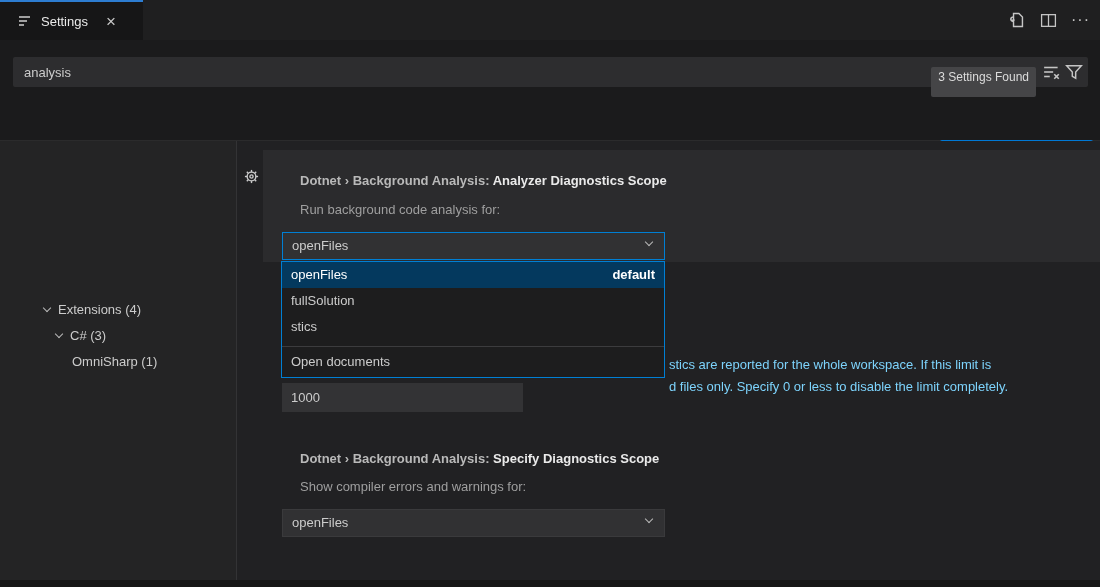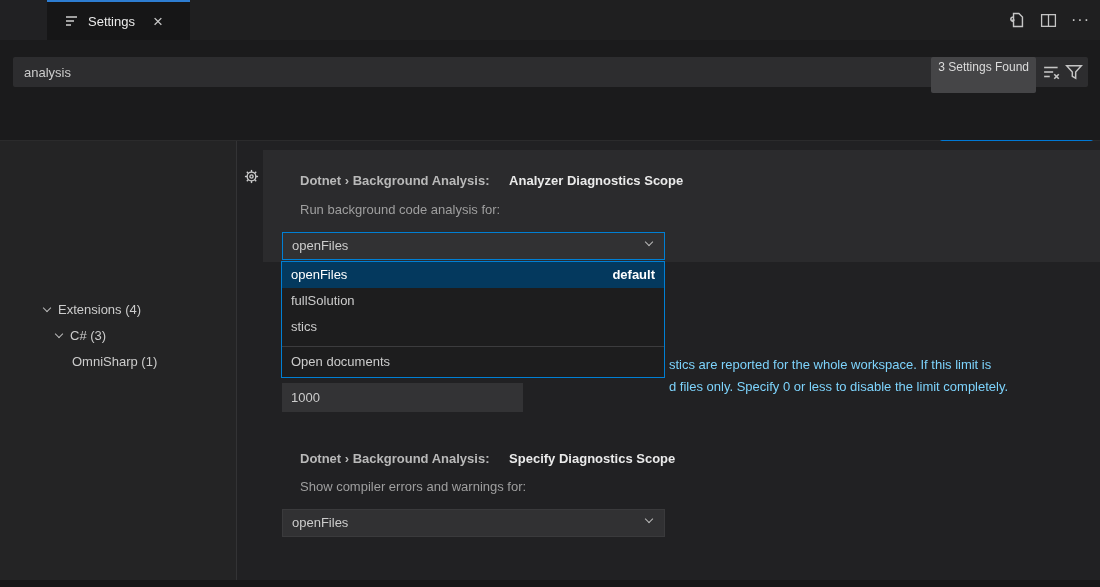--- a/index.html
+++ b/index.html
@@ -3,21 +3,21 @@
 <meta charset="utf-8">
 <style>
   * { box-sizing: border-box; margin: 0; padding: 0; }
   html,body { background:#101010; }
   #app {
     position: relative; width: 1100px; height: 587px; overflow: hidden;
     font-family: "Liberation Sans", sans-serif; font-size: 13px; color:#cccccc;
     background:#212123;
   }
   
-  .tabbar { position:absolute; top:0; left:0; right:0; height:40px; background:#1f1f20;margin-left:47px; }
+  .tabbar { position:absolute; top:0; left:0; right:0; height:40px; background:#1f1f20; }
   .tab {
     position:absolute; left:0; top:0; width:143px; height:40px; background:#161617;
     border-top:2px solid #2d7dd2; display:flex; align-items:center; padding-left:18px; gap:8px;
   }
   .tab-label { color:#eaeaea; }
   .tab-close { margin-left:10px; color:#c8c8c8; font-size:17px; line-height:1; cursor:pointer; }
   .editor-actions { position:absolute; right:10px; top:0; height:40px; display:flex; align-items:center; gap:14px; }
   .editor-actions svg { display:block; }
   .more-dots { color:#c5c5c5; font-size:16px; letter-spacing:1px; }
 
@@ -25,21 +25,21 @@
   .search-area { position:absolute; top:40px; left:0; right:0; height:101px; background:#1b1b1c; border-bottom:1px solid #2b2b2c; }
   .search-box {
     position:absolute; left:13px; top:17px; width:1075px; height:30px;
     background:#2d2d2f; border-radius:2px;
   }
   .search-box input {
     width:100%; height:100%; background:transparent; border:none; outline:none;
     color:#cccccc; font-family:"Liberation Sans",sans-serif; font-size:13px; padding:0 180px 0 11px;
   }
   .results-badge {
-    position:absolute; right:52px; top:0; height:36px; line-height:20px;
+    position:absolute; right:52px; top:10px; height:30px; line-height:20px;
     background:#454547; color:#dcdcdc; font-size:12px; padding:0 7px; border-radius:2px;
   }
   .sb-icon { position:absolute; top:6px; cursor:pointer; }
   .sb-clear { right:27px; }
   .sb-filter { right:5px; }
 
   .scope-tab { position:absolute; top:109px; font-size:13px; cursor:pointer; }
   .scope-user { left:30px; color:#e8e8e8; }
   .scope-workspace { left:84px; color:#919193; }
   .scope-underline { position:absolute; left:28px; top:133px; width:49px; height:2px; background:#aeaeae; }
@@ -53,21 +53,21 @@
   .toc { position:absolute; top:141px; left:0; width:237px; bottom:7px; background:#242425; border-right:1px solid #333335; }
   .toc-item { position:absolute; display:flex; align-items:center; gap:8px; cursor:pointer; color:#cccccc; }
   .chev { width:6px; height:6px; border-right:1.4px solid #b9b9b9; border-bottom:1.4px solid #b9b9b9; transform:rotate(45deg); margin-top:-3px; }
 
   .pane { position:absolute; left:238px; top:141px; right:0; bottom:7px; background:#212123; }
   .row-highlight { position:absolute; left:25px; top:9px; right:0; height:112px; background:#2b2b2d; }
   .gear { position:absolute; left:5px; top:27px; cursor:pointer; }
 
   .setting-title { position:absolute; font-weight:700; font-size:13px; }
   .setting-title .cat { color:#b9b9b9; }
-  .setting-title .name { color:#eaeaea;margin-left:16px; }
+  .setting-title .name { color:#eaeaea; }
   .setting-desc { position:absolute; color:#9f9f9f; font-size:13px; }
 
   .select {
     position:absolute; width:383px; height:28px; background:#313133;
     border:1px solid #3a3a3c; color:#cccccc; line-height:26px; padding-left:9px; cursor:pointer;
   }
   .select.focused { border-color:#007fd4; }
   .select .chev { position:absolute; right:12px; top:9px; }
 
   .dropdown {

